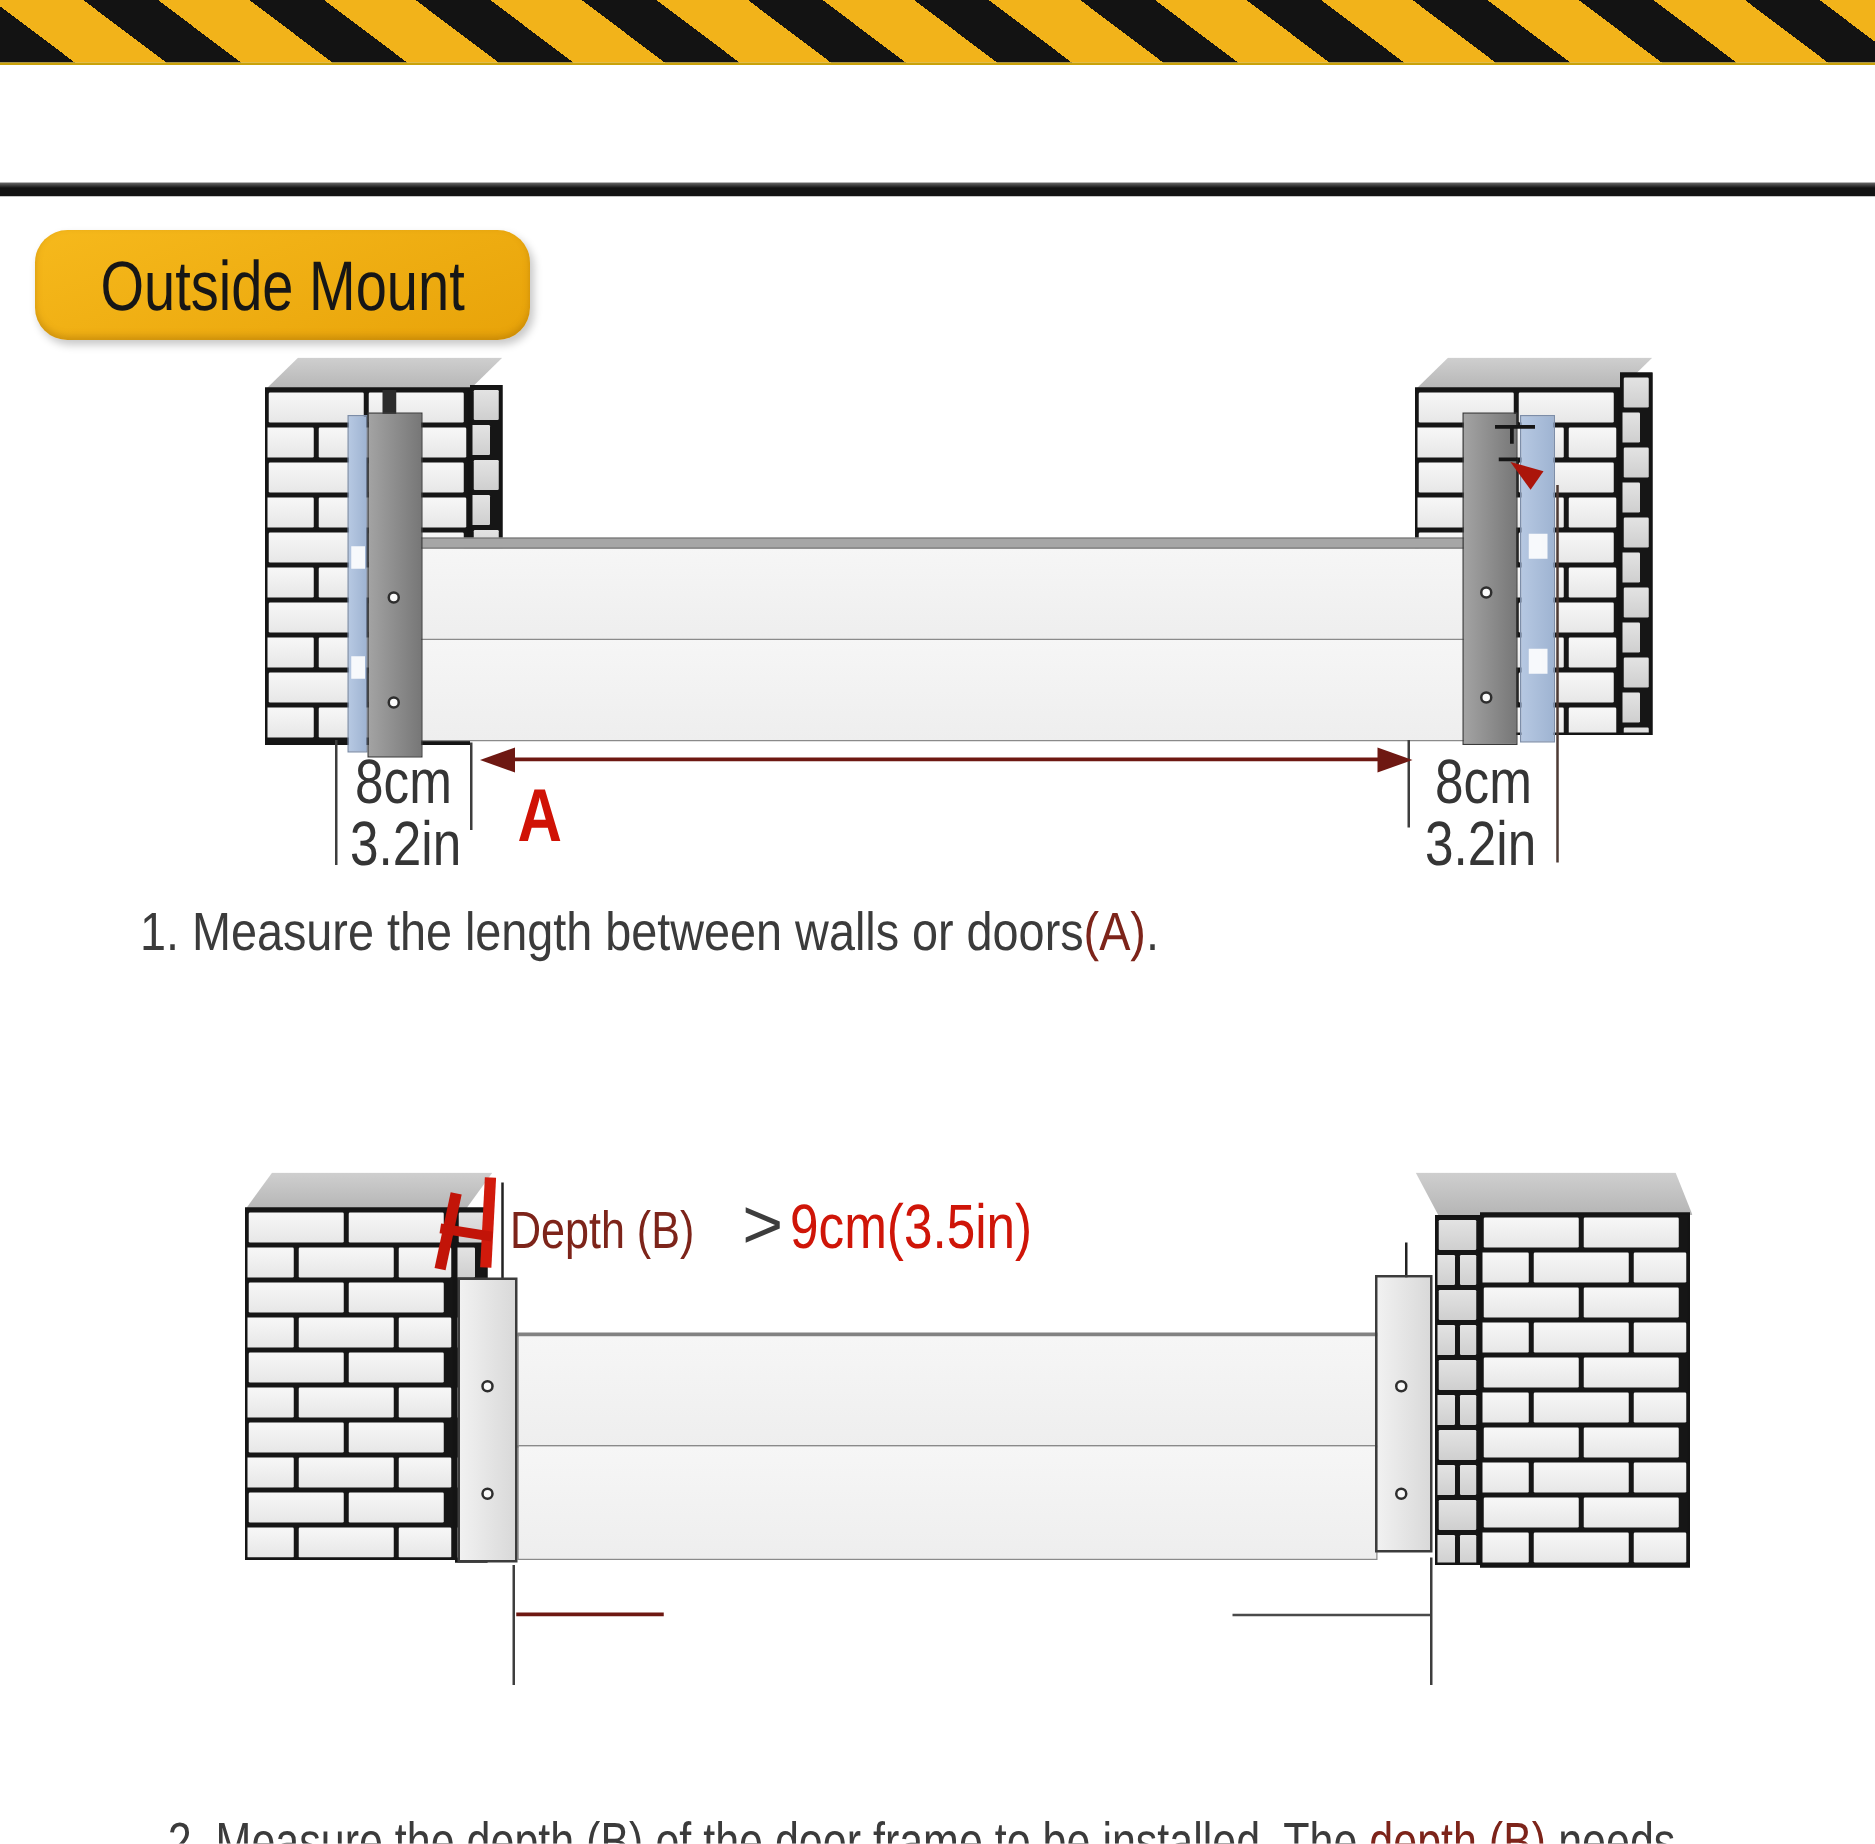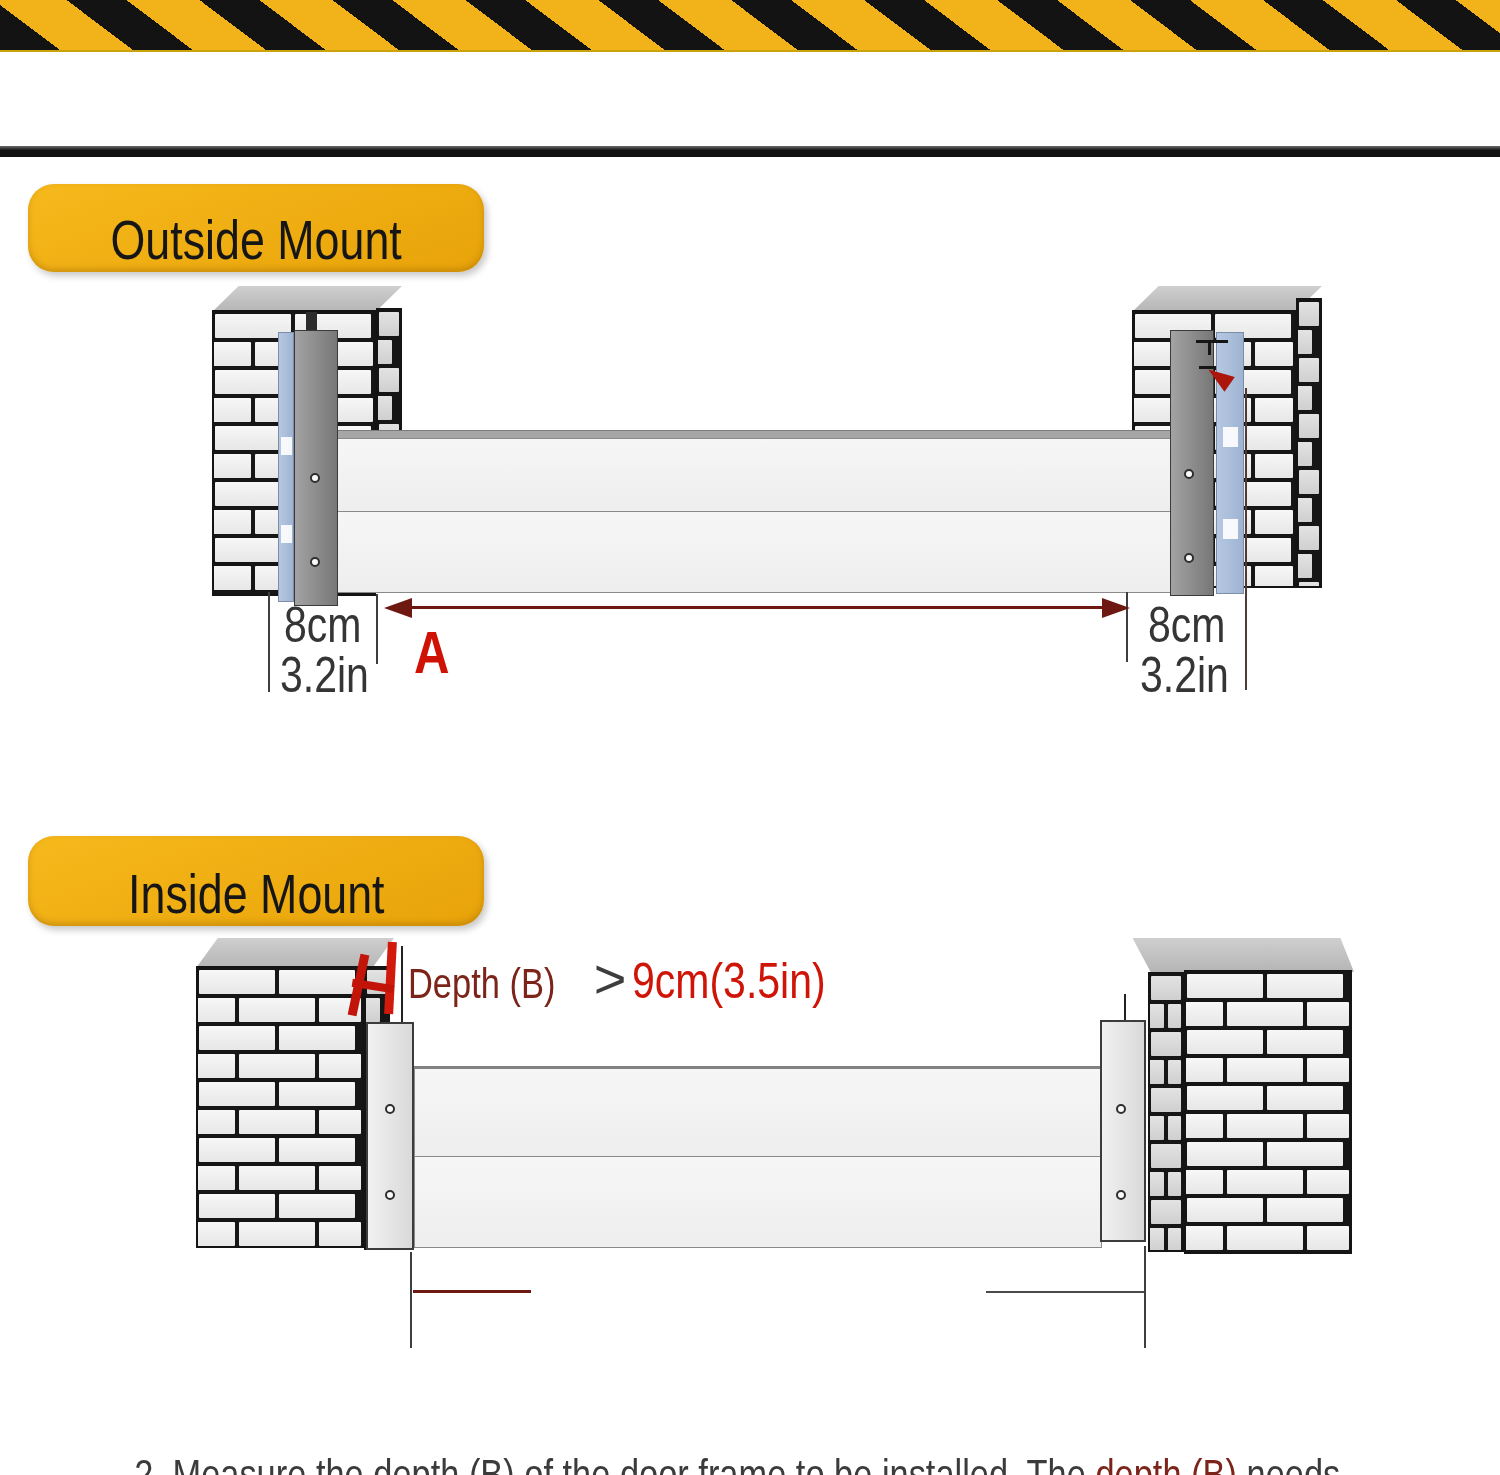--- a/index.html
+++ b/index.html
@@ -13,22 +13,22 @@
   .caution{left:0;top:0;width:1500px;height:50px;
     background:repeating-linear-gradient(37deg,#131313 0 36px,#f2b31a 36px 80px);
     border-bottom:2px solid #caa20a;}
   .titlebar{left:0;top:52px;width:1500px;height:94px;background:linear-gradient(#fcfbf8,#efedea);
     display:flex;align-items:center;justify-content:center;}
   .pagetitle{font-size:84px;font-weight:700;color:#121212;letter-spacing:-1px;
     text-shadow:2px 2px 2px rgba(90,90,90,.55);}
   .blackbar{left:0;top:146px;width:1500px;height:11px;background:linear-gradient(#6b6b6b,#121212 40%,#121212);}
 
   
-  .ylabel{width:456px;height:88px;background:linear-gradient(160deg,#f6b91c,#e8a309);
-    border-radius:26px;display:flex;align-items:flex-end;justify-content:center;
+  .ylabel{width:396px;height:88px;background:linear-gradient(160deg,#f6b91c,#e8a309);
+    border-radius:26px;display:flex;align-items:center;justify-content:center;
     box-shadow:3px 4px 7px rgba(0,0,0,.22), inset 0 -3px 6px rgba(140,90,0,.35);}
   .ylabel span{font-size:56px;color:#161616;}
 
   
   .brickwall{background:#161616;overflow:hidden;border:2px solid #141414;box-sizing:border-box;}
   .brow{position:absolute;left:0;right:0;}
   .brk{position:absolute;top:0;bottom:0;background:linear-gradient(180deg,#f7f7f7,#e7e7e7);border-radius:1px;}
   .brickwall.dark .brk{background:linear-gradient(180deg,#e3e3e3,#cfcfcf);}
   .cap{background:linear-gradient(#cfcfcf,#b5b5b5);}
 
@@ -258,24 +258,24 @@
   <div class="abs mtext" style="left:280px;top:646px;"><span class="cond">3.2in</span></div>
   <div class="abs mtext" style="left:1148px;top:596px;"><span class="cond">8cm</span></div>
   <div class="abs mtext" style="left:1140px;top:646px;"><span class="cond">3.2in</span></div>
 
   <div class="abs redline" style="left:402px;top:606px;width:712px;height:3px;"></div>
   <div class="abs ahead-l" style="left:384px;top:598px;"></div>
   <div class="abs ahead-r" style="left:1102px;top:598px;"></div>
 
   <div class="abs" style="left:414px;top:618px;font-size:60px;font-weight:700;color:#d01205;"><span class="cond">A</span></div>
 
-
-  <div class="abs ylabel" style="left:28px;top:836px;height:90px;">
-    <span class="condc">Inside Mount</span>
-  </div>
+  <div class="abs steps" style="left:112px;top:722px;">
+    <span class="cond" style="transform:scaleX(.87);"><span class="gray">1. Measure the length between walls or doors</span><span class="maroon">(A)</span><span class="gray">.</span></span>
+  </div>
+
 
   <div class="abs cap" style="left:196px;top:938px;width:198px;height:30px;clip-path:polygon(11% 0,100% 0,89% 100%,0 100%);"></div>
   <div class="abs brickwall dark" style="left:364px;top:966px;width:26px;height:284px;">
       <div class="brow" style="top:2px;height:24px">
         <span class="brk" style="left:1px;width:20px"></span>
       </div>
       <div class="brow" style="top:30px;height:24px">
         <span class="brk" style="left:-16px;width:30px"></span>
       </div>
       <div class="brow" style="top:58px;height:24px">

